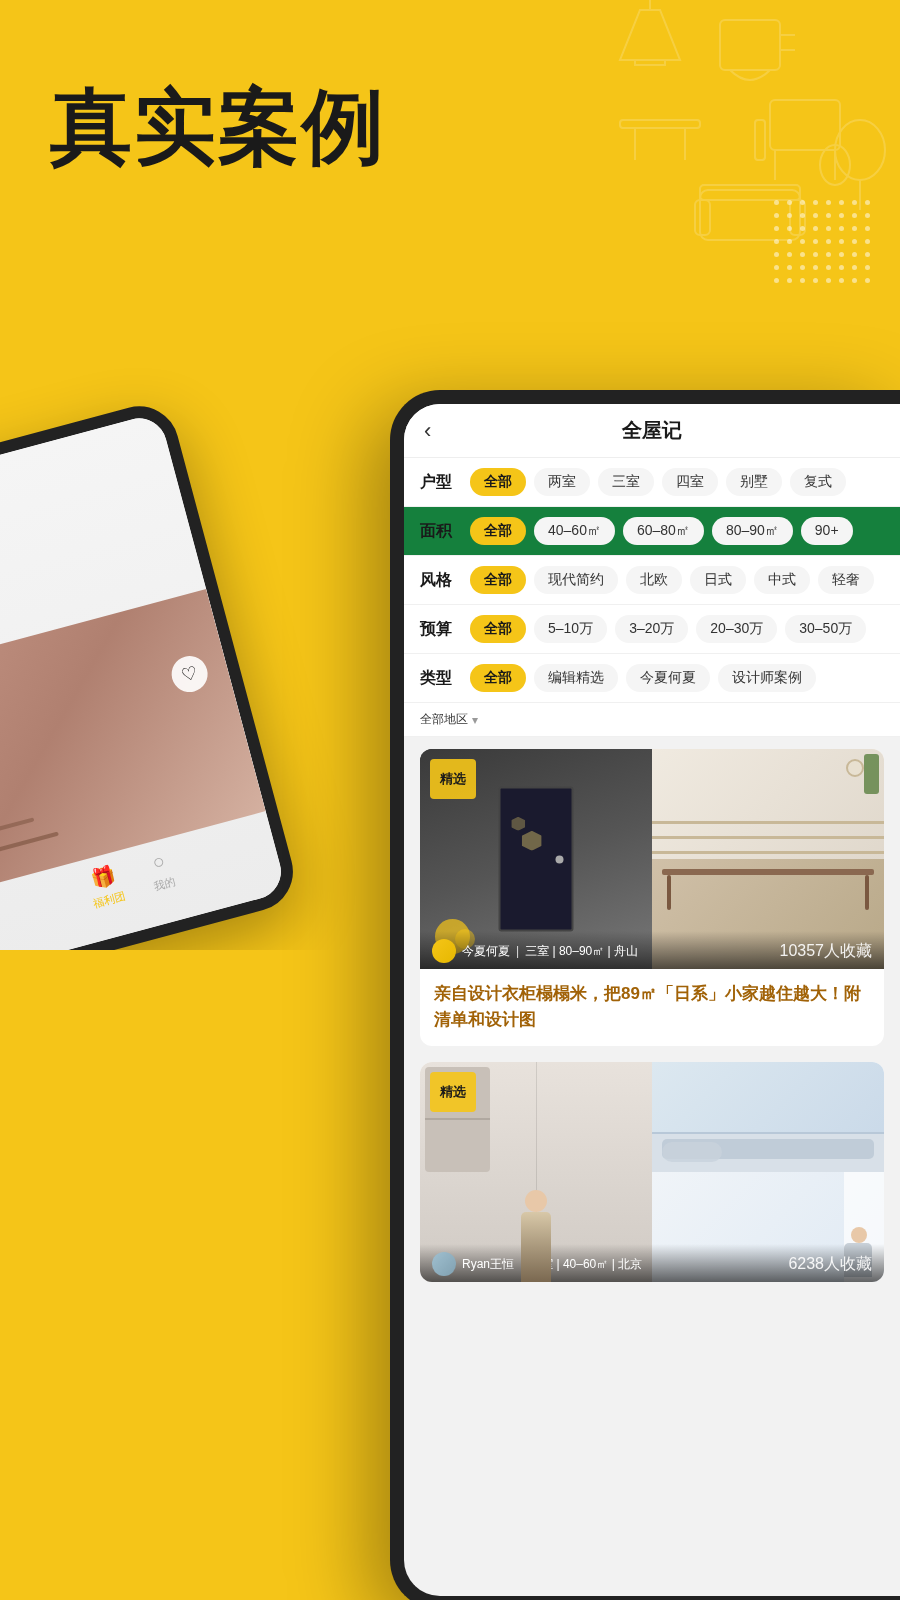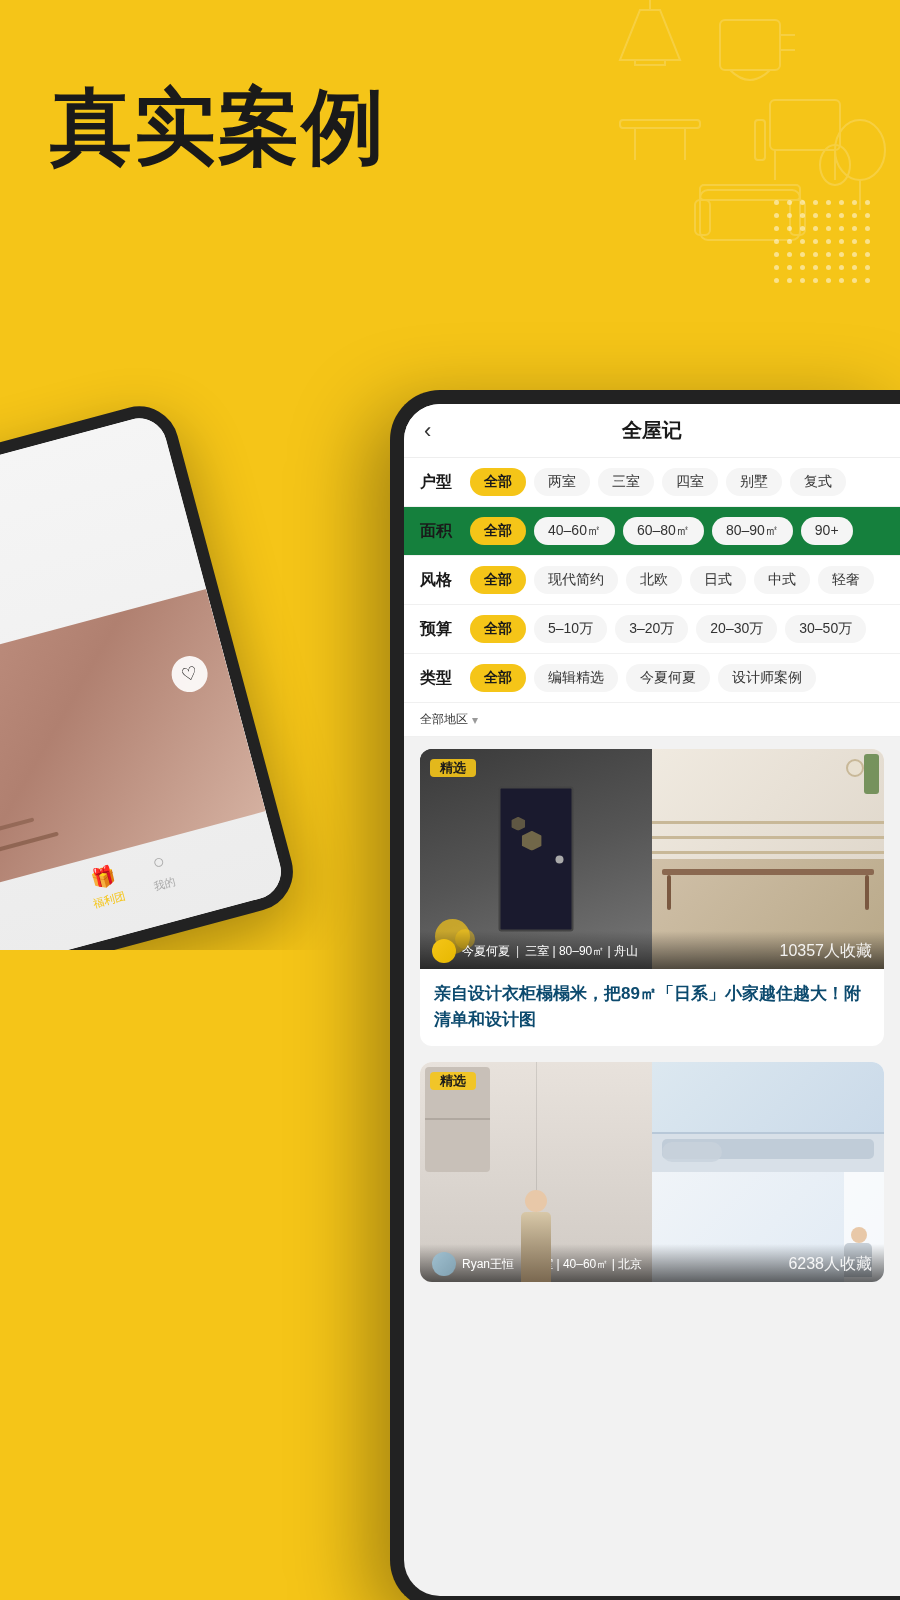--- a/index.html
+++ b/index.html
@@ -292,21 +292,21 @@
     }
 
     .card-badge {
       position: absolute;
       top: 10px;
       left: 10px;
       background: rgba(245, 197, 24, 0.9);
       color: #1a1a1a;
       font-size: 13px;
       font-weight: 600;
-      padding: 0 10px;
+      padding: 11px 10px;
       border-radius: 4px;
     }
 
     .card-meta {
       position: absolute;
       bottom: 0;
       left: 0;
       right: 0;
       background: linear-gradient(0deg, rgba(0,0,0,0.6) 0%, transparent 100%);
       padding: 8px 12px 6px;
@@ -335,21 +335,21 @@
 
     .card-meta-right {
       font-size: 16px;
       color: rgba(255,255,255,0.9);
     }
 
     .card-title {
       padding: 12px 14px 14px;
       font-size: 17px;
       font-weight: 600;
-      color: #0c4a6e;
+      color: #a16207;
       line-height: 1.5;
     }
 
     
     .dots-grid {
       display: grid;
       grid-template-columns: repeat(8, 1fr);
       gap: 8px;
       position: absolute;
       right: 30px;

